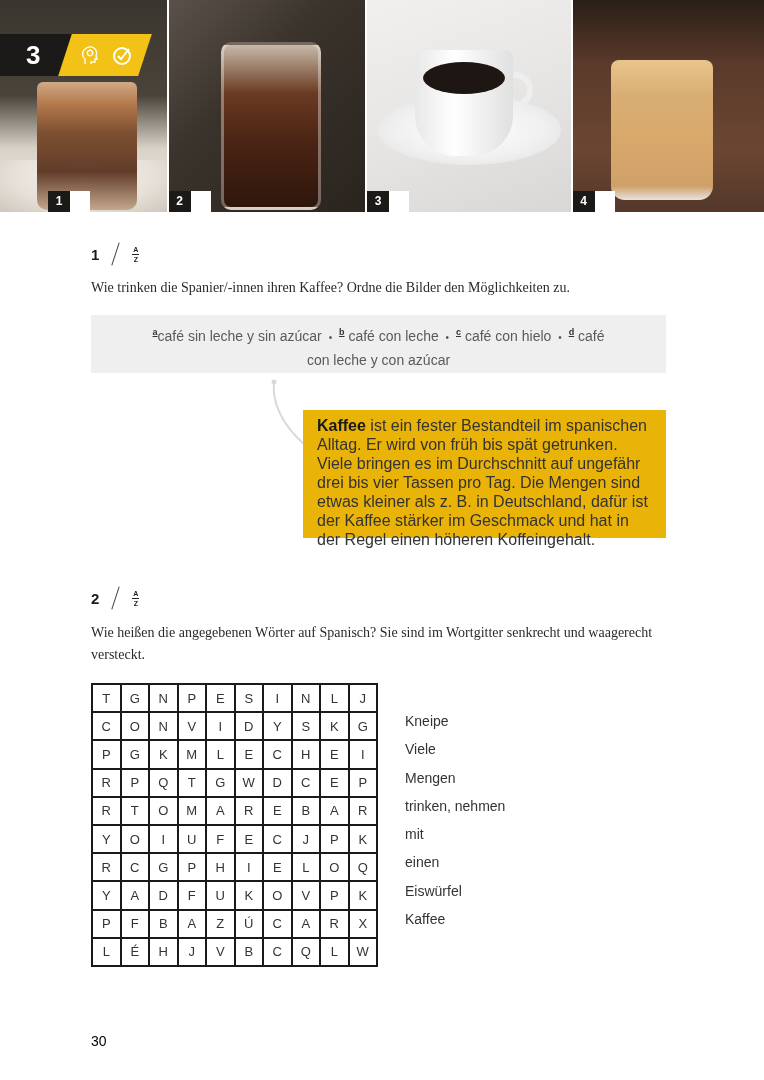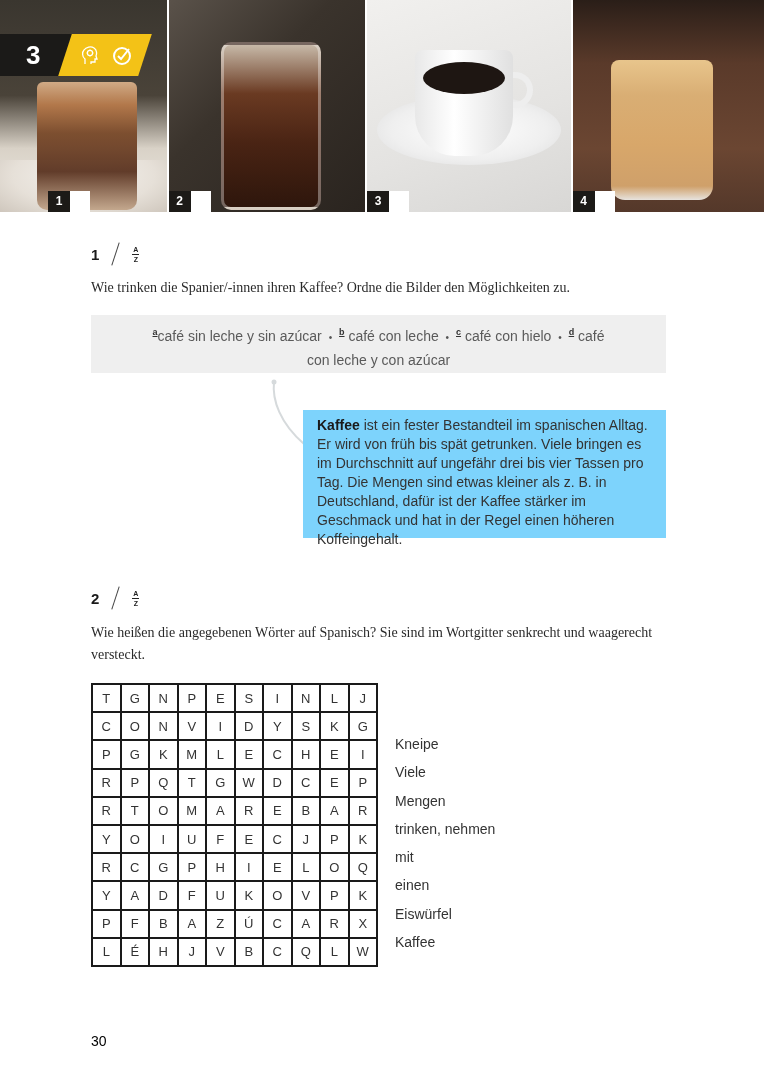--- a/index.html
+++ b/index.html
@@ -45,27 +45,27 @@
   .ex-head .az { display: flex; flex-direction: column; align-items: center; font-size: 7px; font-weight: bold; line-height: 7px; color: #222; }
 
   .instr { position: absolute; left: 91px; font-size: 14px; line-height: 22px; color: #2a2a2a; width: 575px; font-family: Liberation Serif, serif; }
 
   .options-box { position: absolute; left: 91px; top: 315px; width: 575px; height: 58px; background: #efefef; text-align: center; padding: 6px 60px; font-size: 14px; line-height: 22px; color: #5a5a5a; }
   .options-box .lt { font-size: 9px; font-weight: bold; vertical-align: super; text-decoration: underline; color: #333; }
   .options-box .dot { color: #555; font-size: 10px; margin: 0 3px; }
 
   .connector { position: absolute; left: 270px; top: 378px; width: 40px; height: 70px; }
 
-  .info-box { position: absolute; left: 303px; top: 410px; width: 363px; height: 128px; background: #7dd3fc; padding: 6px 14px; font-size: 14px; line-height: 19px; color: #333; }
+  .info-box { position: absolute; left: 303px; top: 410px; width: 363px; height: 128px; background: #eab308; padding: 6px 14px; font-size: 16px; line-height: 19px; color: #333; }
   .info-box b { color: #1a1a1a; }
 
   .grid { position: absolute; left: 91px; top: 683px; border-collapse: collapse; }
   .grid td { width: 28.5px; height: 28.2px; border: 2px solid #1a1a1a; text-align: center; vertical-align: middle; font-size: 13px; color: #333; }
 
-  .wordlist { position: absolute; left: 395px; top: 710px; list-style: none; margin-top: 23px; }
+  .wordlist { position: absolute; left: 405px; top: 710px; list-style: none; }
   .wordlist li { font-size: 14px; height: 28.3px; line-height: 22px; color: #333; }
 
   .page-num { position: absolute; left: 91px; top: 1033px; font-size: 14px; color: #000000; }
 </style>
 </head>
 <body>
 
 <div class="photos">
   <div class="photo p1">
     <div class="saucer1"></div>

